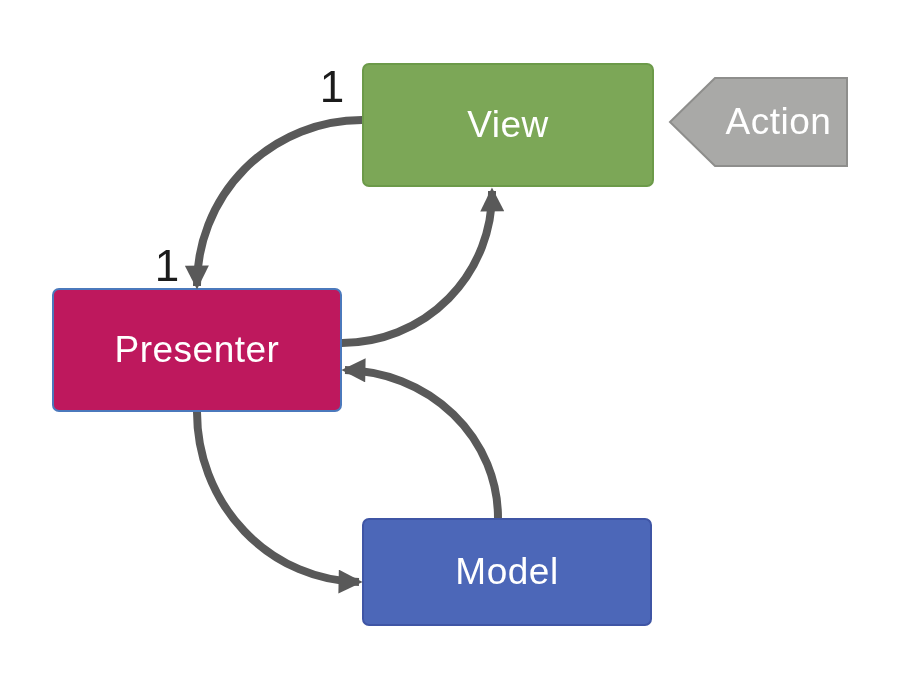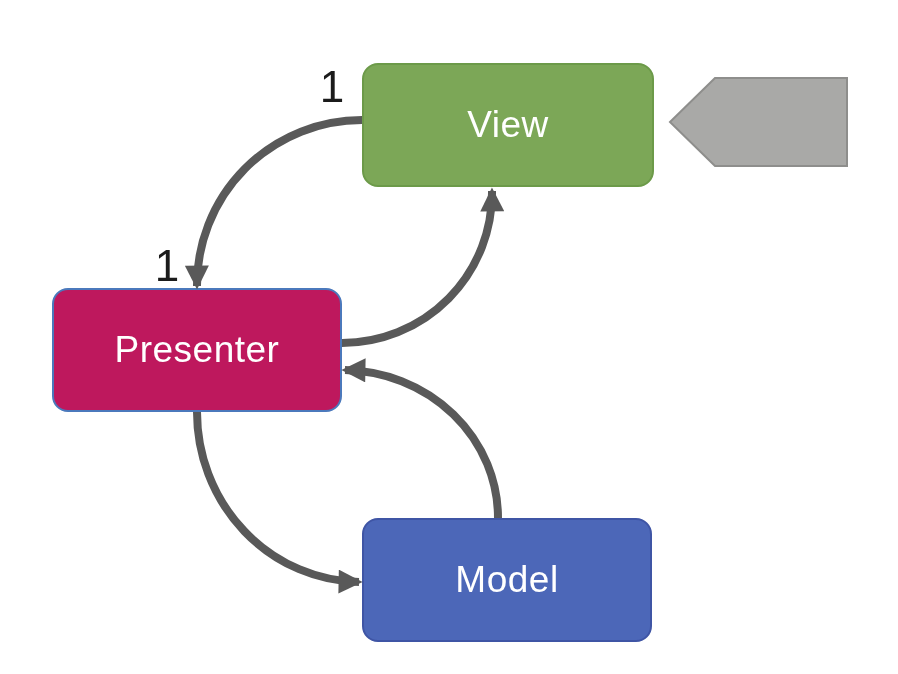--- a/index.html
+++ b/index.html
@@ -12,38 +12,38 @@
     width: 898px;
     height: 674px;
     background: #ffffff;
     overflow: hidden;
   }
   .node {
     position: absolute;
     display: flex;
     align-items: center;
     justify-content: center;
-    border-radius: 16px;
+    border-radius: 7px;
     color: #ffffff;
     font-size: 37px;
     font-weight: 400;
     letter-spacing: 0.5px;
   }
   #view-node {
     left: 362px; top: 63px; width: 292px; height: 124px;
     background: #7CA757;
     border: 2px solid #6C9A49;
   }
   #presenter-node {
     left: 52px; top: 288px; width: 290px; height: 124px;
     background: #be185d;
     border: 2px solid #4B79BC;
   }
   #model-node {
-    left: 362px; top: 518px; width: 290px; height: 124px;
+    left: 362px; top: 518px; width: 290px; height: 108px;
     background: #4C67B8;
     border: 2px solid #3F55A5;
   }
   #arrow-layer {
     position: absolute;
     left: 0; top: 0;
     width: 898px; height: 674px;
     pointer-events: none;
   }
   .flow-arrow {
@@ -106,14 +106,15 @@
 
     <path class="flow-arrow" d="M 342 343 A 150 150 0 0 0 492 191" marker-end="url(#arrow-head)"></path>
 
     <path class="flow-arrow" d="M 197 412 A 165 170 0 0 0 359 582" marker-end="url(#arrow-head)"></path>
 
     <path class="flow-arrow" d="M 498 518 A 156 148 0 0 0 345 370" marker-end="url(#arrow-head)"></path>
 
     <polygon points="670,122 715,78 847,78 847,166 715,166" stroke="#8E8E8C" stroke-width="2" fill="#A9A9A7"></polygon>
   </svg>
 
+  <div id="action-label">Action</div>
 
 </div>
 
 </body></html>

